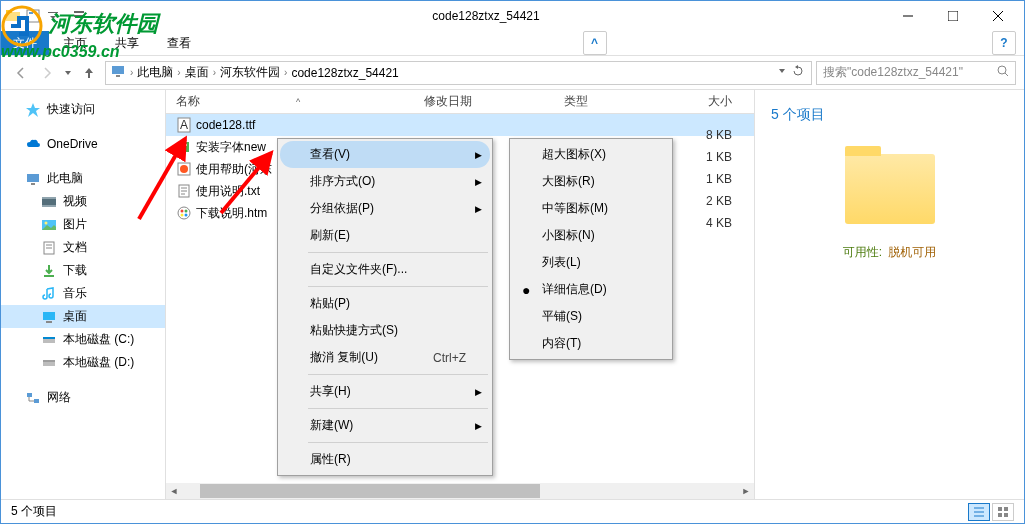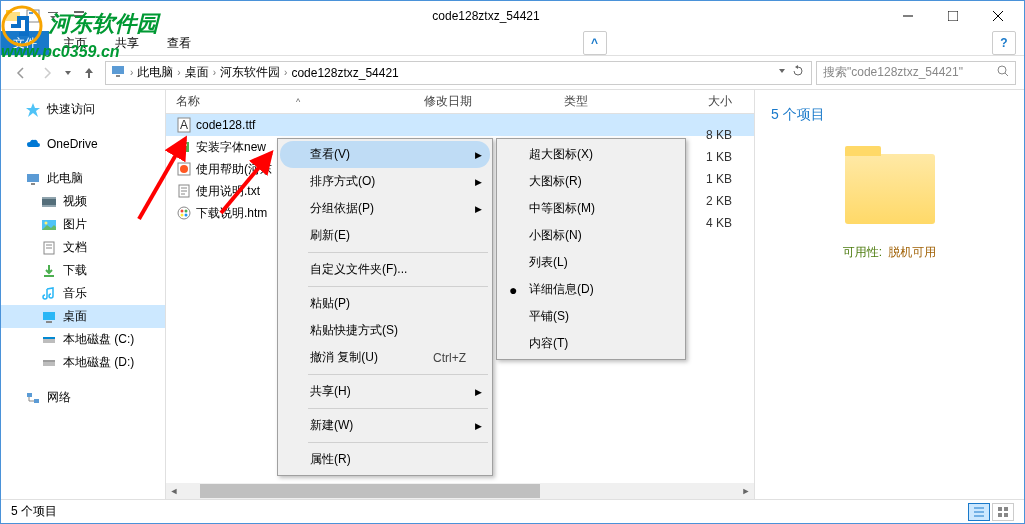--- a/index.html
+++ b/index.html
@@ -51,21 +51,21 @@
 .statusbar { height: 24px; border-top: 1px solid #e0e0e0; display: flex; align-items: center; padding: 0 10px; }
 .statusbar .views { margin-left: auto; display: flex; gap: 2px; }
 .view-btn { width: 22px; height: 18px; border: 1px solid #ccc; display: flex; align-items: center; justify-content: center; }
 .view-btn.active { background: #cce8ff; border-color: #1979ca; }
 .hscroll { position: absolute; bottom: 0; left: 0; right: 0; height: 16px; background: #f0f0f0; display: flex; align-items: center; }
 .hscroll .thumb { background: #c0c0c0; height: 14px; width: 340px; margin-left: 18px; }
 .hscroll .arr { width: 16px; height: 16px; display: flex; align-items: center; justify-content: center; color: #666; font-size: 9px; }
 .hscroll .arr.right { margin-left: auto; }
 .context-menu { position: absolute; background: #f0f0f0; border: 1px solid #a0a0a0; box-shadow: 2px 2px 4px rgba(0,0,0,0.25); padding: 2px; z-index: 100; }
 .context-menu.main-menu { left: 276px; top: 137px; width: 216px; }
-.context-menu.sub-menu { left: 495px; top: 137px; width: 190px; }
+.context-menu.sub-menu { left: 508px; top: 137px; width: 164px; }
 .menu-item { display: flex; align-items: center; padding: 5px 24px 5px 30px; position: relative; border-radius: 13px; }
 .menu-item.hover { background: #bfdcf5; }
 .menu-item .accel { margin-left: auto; color: #444; }
 .menu-item .arrow { position: absolute; right: 8px; font-size: 9px; }
 .menu-item .dot { position: absolute; left: 10px; font-size: 14px; }
 .menu-sep { height: 1px; background: #d0d0d0; margin: 3px 2px 3px 28px; }
 .watermark { position: absolute; left: 0px; top: 4px; z-index: 50; font-size: 20px; font-weight: bold; font-style: italic; }
 .watermark .cn { color: #009933; font-size: 22px; }
 .watermark .url { color: #009933; font-size: 16px; display: block; margin-top: -4px; }
 .watermark .logo { display: inline-block; width: 42px; height: 42px; vertical-align: middle; }

